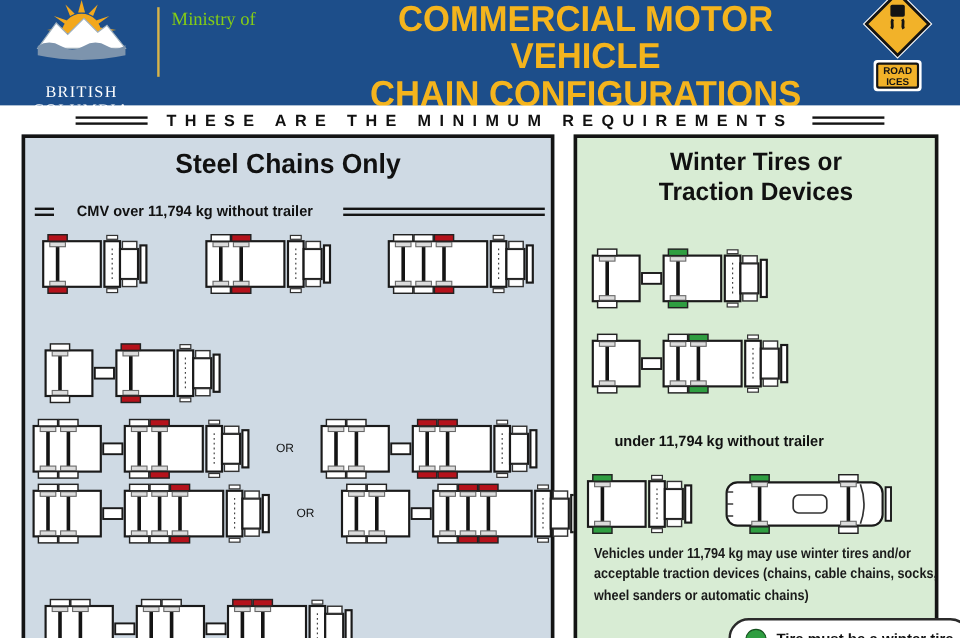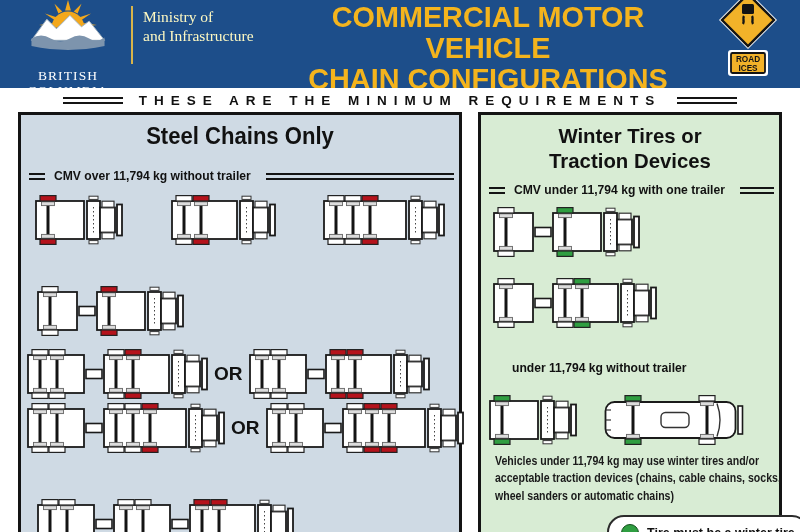--- a/index.html
+++ b/index.html
@@ -4,51 +4,51 @@
 <style>
   html,body{margin:0;padding:0;}
   body{width:800px;height:532px;overflow:hidden;position:relative;background:#fff;
        font-family:"Liberation Sans",sans-serif;}
   
   .header{position:absolute;left:0;top:0;width:800px;height:88px;background:#1d4e8a;}
   .logo-wrap{position:absolute;left:18px;top:-2px;width:100px;text-align:center;}
   .bc-text{font-family:"Liberation Serif",serif;color:#fff;font-size:13.5px;
            letter-spacing:1.1px;line-height:1.1;margin-top:17px;}
   .hdr-divider{position:absolute;left:131px;top:6px;width:2px;height:58px;background:#d8b44a;}
-  .ministry{position:absolute;left:143px;top:8px;color:#fef9c3;
+  .ministry{position:absolute;left:143px;top:8px;color:#84cc16;
             font-family:"Liberation Serif",serif;font-size:15.5px;line-height:1.22;}
   .hdr-title{position:absolute;left:262px;top:1px;width:452px;text-align:center;
              color:#f4b41d;font-weight:bold;font-size:30px;line-height:31px;
              transform:scaleX(.96);transform-origin:center;}
   .road-sign{position:absolute;left:716px;top:-8px;}
   
   .banner{position:absolute;left:0;top:88px;width:800px;height:24px;background:#fff;
           display:flex;align-items:center;justify-content:center;gap:16px;}
   .deco{width:60px;height:7px;box-sizing:border-box;
         border-top:2.5px solid #141414;border-bottom:2.5px solid #141414;}
   .banner-text{font-weight:bold;font-size:13.5px;letter-spacing:7px;color:#111;white-space:nowrap;}
   
   .panel{position:absolute;top:112px;height:460px;border:3px solid #141414;box-sizing:border-box;}
   .panel.left{left:18px;width:444px;background:#cfdae4;}
   .panel.right{left:478px;width:304px;background:#d8ecd4;}
   .panel-title{position:absolute;left:0;right:0;text-align:center;color:#111;font-weight:bold;}
   .lp-title{top:8px;font-size:23px;transform:scaleX(.96);}
   .rp-title{top:9px;font-size:21px;line-height:1.18;transform:scaleX(.97);}
-  .sec-header{position:absolute;left:8px;right:5px;height:14px;display:flex;align-items:center;gap:9px;}
+  .sec-header{position:absolute;left:8px;right:5px;height:14px;display:flex;align-items:center;gap:19px;}
   .rule{height:7px;box-sizing:border-box;border-top:2.2px solid #141414;border-bottom:2.2px solid #141414;}
   .rule.short{width:16px;flex:none;}
   .rule.grow{flex:1;}
   .sec-label{font-weight:bold;font-size:12.5px;color:#111;white-space:nowrap;
              transform:scaleX(.97);transform-origin:left;}
   .sec-label2{position:absolute;font-weight:bold;font-size:12.5px;color:#111;white-space:nowrap;
              transform:scaleX(.97);transform-origin:left;}
   .diagram-row{position:absolute;height:50px;display:flex;align-items:center;gap:3px;}
   .diagram-row.spread{justify-content:space-between;gap:0;}
   .diagram-row svg{flex:none;display:block;overflow:visible;}
-  .or{font-weight:bold;font-size:19px;color:#111;margin:0 3px;flex:none;}
+  .or{font-weight:normal;font-size:10px;color:#111;margin:0 19px;flex:none;}
   .note{position:absolute;font-weight:bold;font-size:12px;line-height:1.45;color:#1a1a1a;
         transform:scaleX(.88);transform-origin:left top;}
   .legend{position:absolute;height:36px;background:#fff;border:2px solid #2b2b2b;border-radius:17px;
           display:flex;align-items:center;gap:8px;padding:0 12px;box-sizing:border-box;}
   .legend-dot{width:16px;height:16px;border-radius:50%;background:#2f9e41;border:1.5px solid #14501e;flex:none;}
   .legend-text{font-weight:bold;font-size:12.5px;color:#111;white-space:nowrap;}
 </style>
 </head>
 <body>
 
@@ -72,21 +72,20 @@
     <div class="bc-text">
       <div style="text-transform:uppercase">British</div>
       <div style="text-transform:uppercase">Columbia</div>
     </div>
   </div>
 
   <div class="hdr-divider"></div>
 
   <div class="ministry">
     <div>Ministry of</div>
-    <div>and Infrastructure</div>
   </div>
 
   <div class="hdr-title">
     <div>COMMERCIAL MOTOR VEHICLE</div>
     <div>CHAIN CONFIGURATIONS</div>
   </div>
 
   <div class="road-sign">
     <svg width="64" height="96" viewBox="0 0 64 96" style="overflow:visible">
       <polygon points="32,-1 61,28 32,57 3,28" fill="#ffffff"></polygon>
@@ -432,25 +431,20 @@
       </svg>
     </div>
 </div>
 
 <div class="panel right">
   <div class="panel-title rp-title">
     <div>Winter Tires or</div>
     <div>Traction Devices</div>
   </div>
 
-  <div class="sec-header" style="top:68px">
-    <div class="rule short"></div>
-    <div class="sec-label">CMV under 11,794 kg with one trailer</div>
-    <div class="rule grow"></div>
-  </div>
   <div class="diagram-row" style="top:92px;left:12px">
       <svg width="41" height="50" viewBox="0 0 41 50">
         <rect x="1" y="6" width="39" height="38" fill="#fff" stroke="#1a1a1a" stroke-width="1.8"></rect>
         <line x1="13" y1="9" x2="13" y2="41" stroke="#141414" stroke-width="3"></line>
         <rect x="6.5" y="6.8" width="13" height="3.8" fill="#dcdcdc" stroke="#666" stroke-width="0.9"></rect>
         <rect x="6.5" y="39.4" width="13" height="3.8" fill="#dcdcdc" stroke="#666" stroke-width="0.9"></rect>
         <rect x="5" y="0.6" width="16" height="5.4" fill="#ffffff" stroke="#222" stroke-width="1.2"></rect>
         <rect x="5" y="44" width="16" height="5.4" fill="#ffffff" stroke="#222" stroke-width="1.2"></rect>
       </svg>
       <svg width="12" height="50" viewBox="0 0 12 50" style="overflow:visible">

